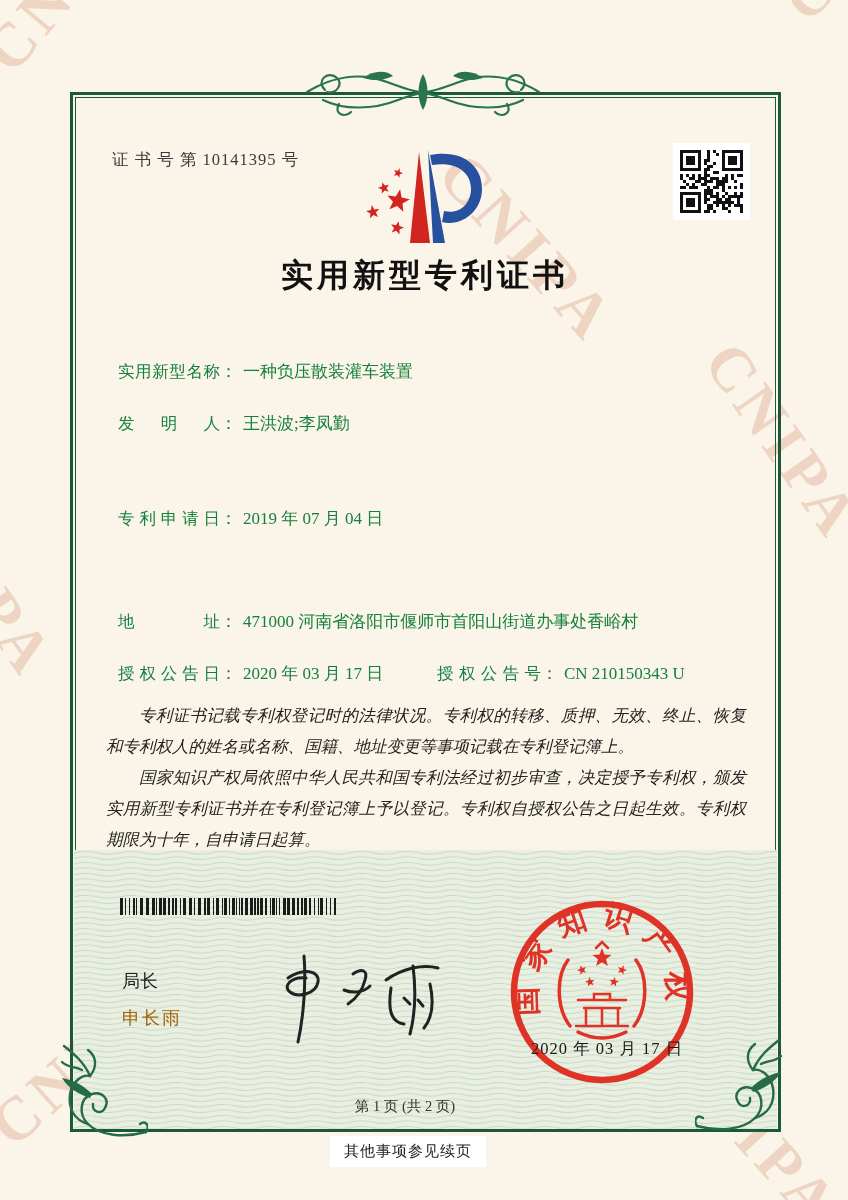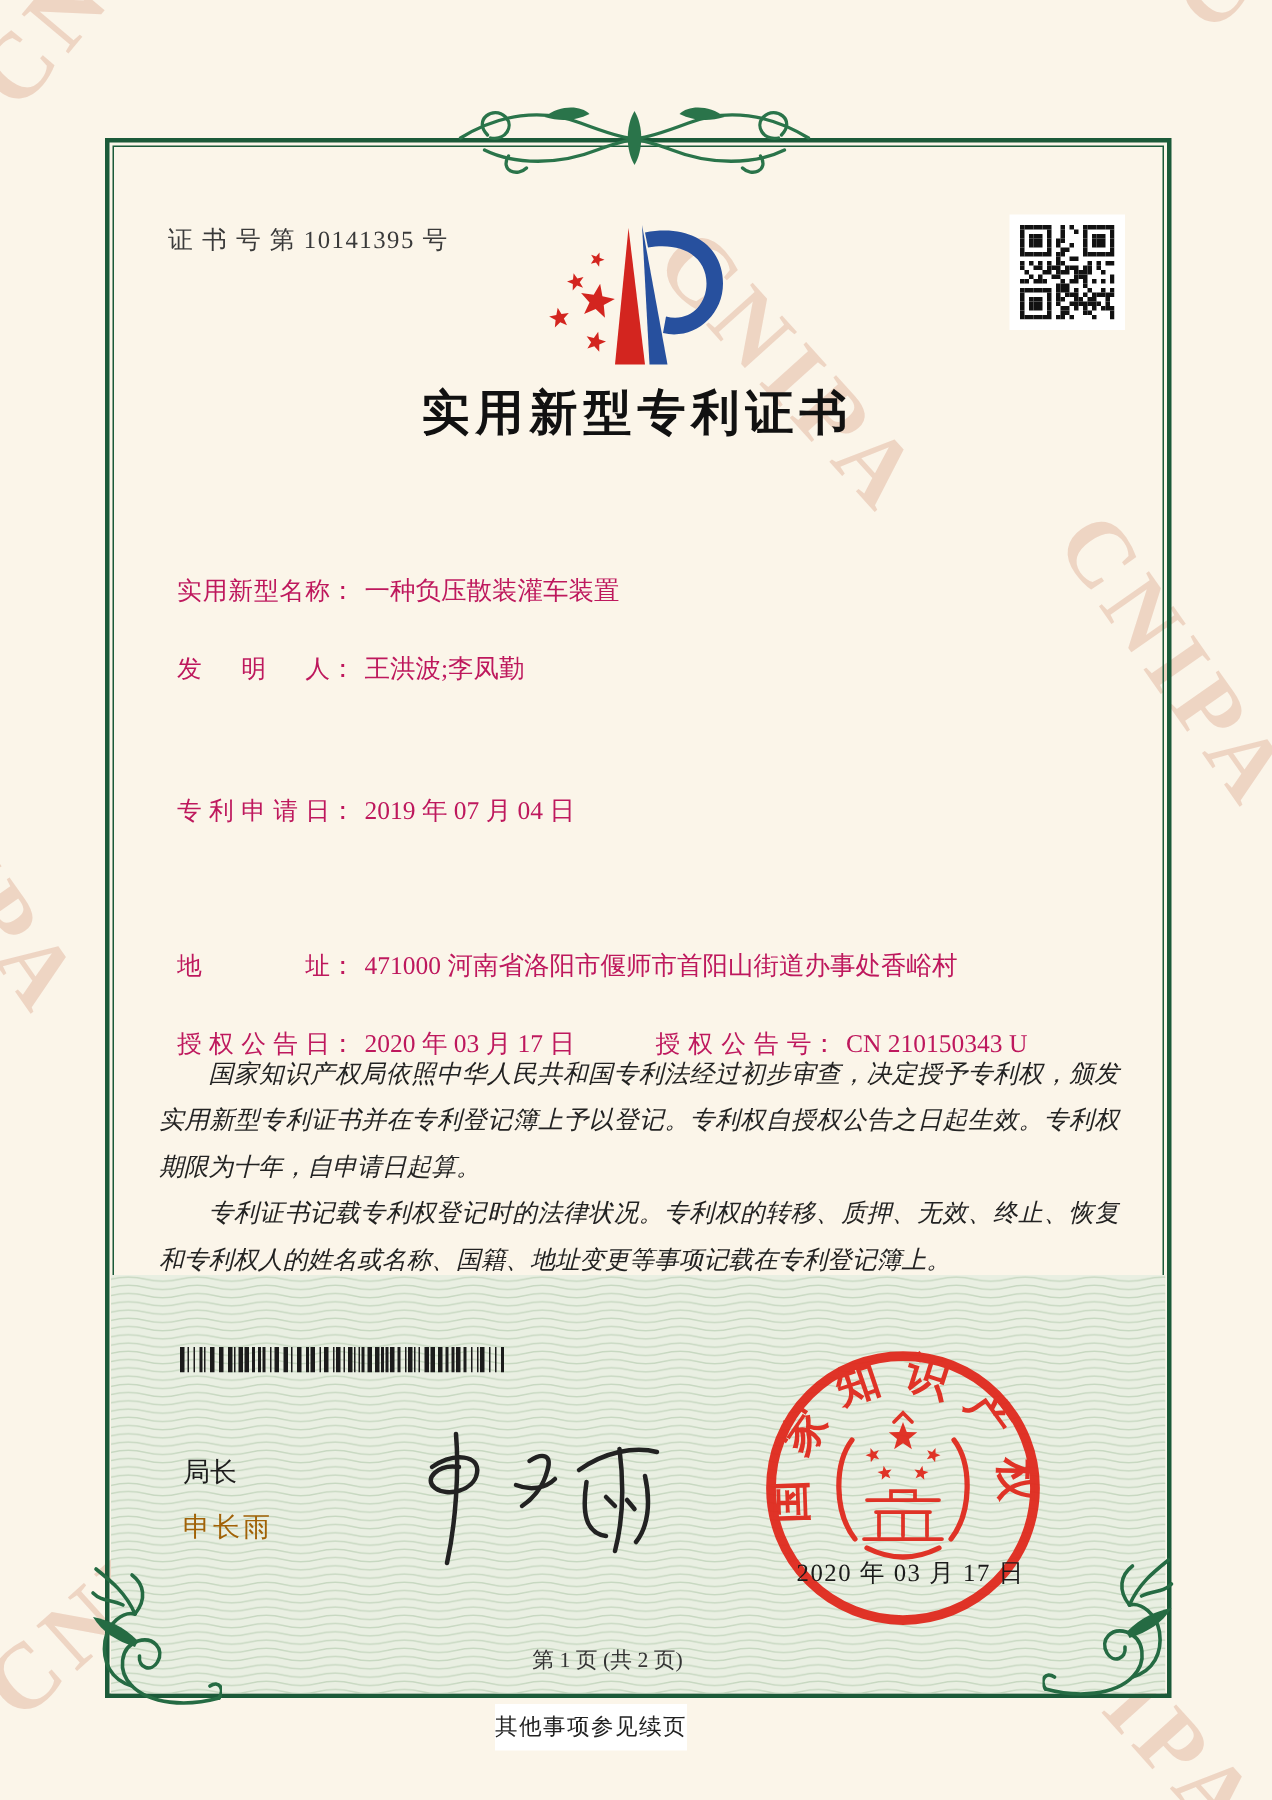--- a/index.html
+++ b/index.html
@@ -25,39 +25,39 @@
   .fl-r{position:absolute;left:695px;top:1038px;}
   .fl-l{position:absolute;left:56px;top:1044px;transform:scaleX(-1);}
   
   .cert-no{position:absolute;left:112px;top:149px;font-size:16.5px;letter-spacing:1px;color:#3a3a3a;}
   .logo{position:absolute;left:360px;top:145px;}
   .qr-box{position:absolute;left:673px;top:143px;width:77px;height:77px;background:#fff;}
   .qr-box svg{position:absolute;left:7px;top:7px;}
   .title{position:absolute;left:425px;top:254px;transform:translateX(-50%);
          font-size:32px;font-weight:bold;letter-spacing:4px;color:#111;white-space:nowrap;}
   
-  .frow{position:absolute;left:118px;font-size:17px;color:#be185d;white-space:nowrap;width:640px;margin-top:22px;}
+  .frow{position:absolute;left:118px;font-size:17px;color:#15803d;white-space:nowrap;width:640px;}
   .flabel{display:inline-block;width:102px;font-size:16.5px;text-align:justify;text-align-last:justify;vertical-align:bottom;}
   .fcolon{margin-right:6px;}
   .fvalue{font-size:17px;}
   .pair2{position:absolute;left:319px;top:0;}
   .pair2 .flabel{width:104px;}
   
   .body-text{position:absolute;left:106px;top:700px;width:640px;font-size:16.5px;line-height:31px;
              text-align:justify;font-style:italic;color:#222;}
   .body-text p{margin:0;text-indent:2em;}
   
   .barcode{position:absolute;left:120px;top:898px;}
   .sig-title{position:absolute;left:122px;top:969px;font-size:18px;color:#1d1d1d;text-align:right;}
   .sig-name{position:absolute;left:122px;top:1006px;font-size:18px;color:#a16207;letter-spacing:2px;}
   .sig-svg{position:absolute;left:258px;top:950px;}
   .seal{position:absolute;left:506px;top:896px;}
   .seal-date{position:absolute;left:531px;top:1038px;font-size:16.5px;letter-spacing:1px;color:#1a1a1a;}
   .page-no{position:absolute;left:405px;top:1097px;transform:translateX(-50%);font-size:14.5px;color:#333;white-space:nowrap;}
-  .note-box{position:absolute;left:330px;top:1136px;background:#ffffff;padding:6px 0;font-size:15px;color:#222;letter-spacing:1px;}
+  .note-box{position:absolute;left:330px;top:1136px;background:#ffffff;padding:6px 14px;font-size:15px;color:#222;letter-spacing:1px;}
 </style>
 </head>
 <body>
 
 <div class="page">
 
   <div class="wm wm1">CNIPA</div>
   <div class="wm wm2">CNIPA</div>
   <div class="wm wm3">CNIPA</div>
   <div class="wm wm4">CNIPA</div>
@@ -374,22 +374,22 @@
     <span class="flabel">地址</span><span class="fcolon">：</span><span class="fvalue">471000 河南省洛阳市偃师市首阳山街道办事处香峪村</span>
   </div>
   <div class="frow" style="top:662px">
     <span class="flabel">授权公告日</span><span class="fcolon">：</span><span class="fvalue">2020 年 03 月 17 日</span>
     <span class="pair2">
       <span class="flabel">授权公告号</span><span class="fcolon">：</span><span class="fvalue">CN 210150343 U</span>
     </span>
   </div>
 
   <div class="body-text">
+    <p>专利证书记载专利权登记时的法律状况。专利权的转移、质押、无效、终止、恢复和专利权人的姓名或名称、国籍、地址变更等事项记载在专利登记簿上。</p>
     <p>国家知识产权局依照中华人民共和国专利法经过初步审查，决定授予专利权，颁发实用新型专利证书并在专利登记簿上予以登记。专利权自授权公告之日起生效。专利权期限为十年，自申请日起算。</p>
-    <p>专利证书记载专利权登记时的法律状况。专利权的转移、质押、无效、终止、恢复和专利权人的姓名或名称、国籍、地址变更等事项记载在专利登记簿上。</p>
   </div>
 
   <div class="barcode">
     <svg width="217" height="17">
         <rect x="0" y="0" width="3" height="17" fill="#1b1b1b"></rect>
         <rect x="5" y="0" width="1" height="17" fill="#1b1b1b"></rect>
         <rect x="9" y="0" width="1" height="17" fill="#1b1b1b"></rect>
         <rect x="13" y="0" width="2" height="17" fill="#1b1b1b"></rect>
         <rect x="16" y="0" width="1" height="17" fill="#1b1b1b"></rect>
         <rect x="20" y="0" width="3" height="17" fill="#1b1b1b"></rect>

